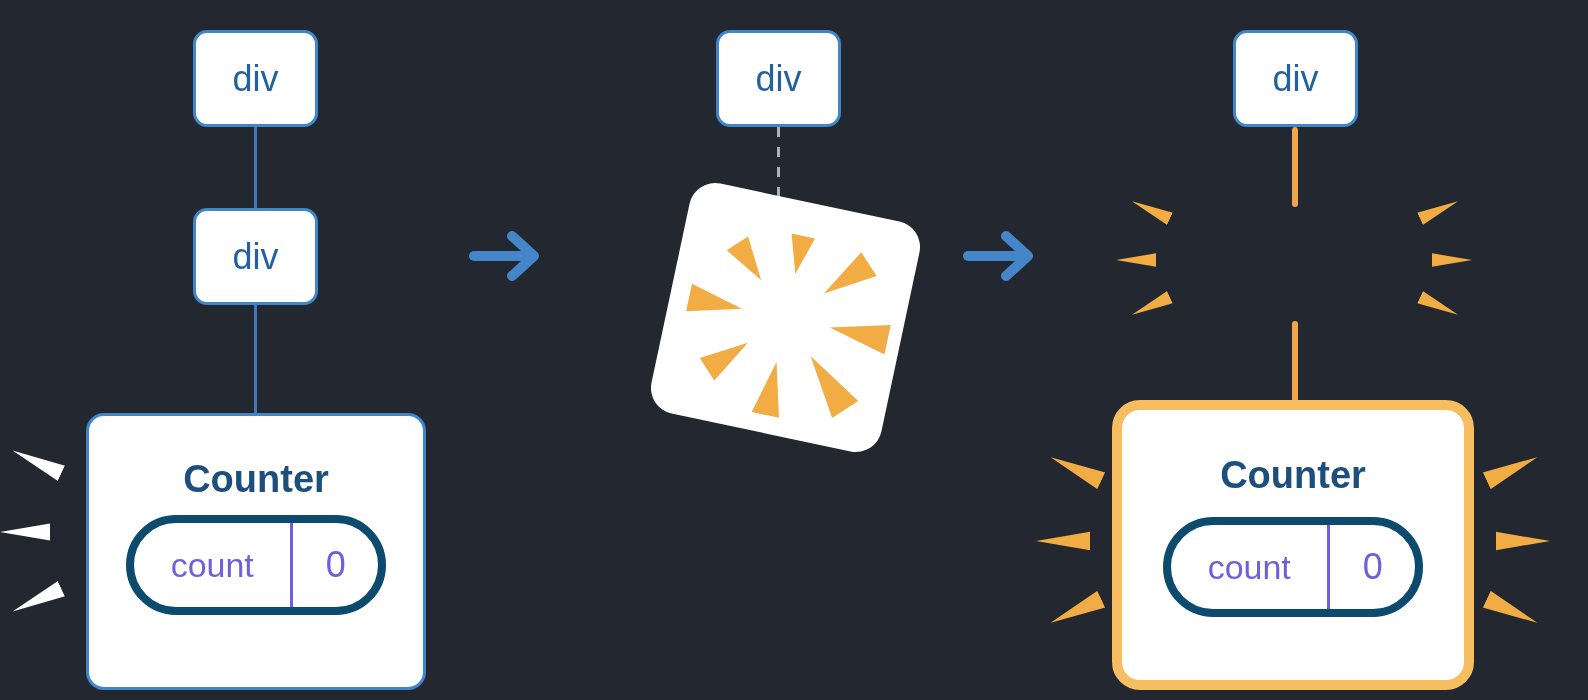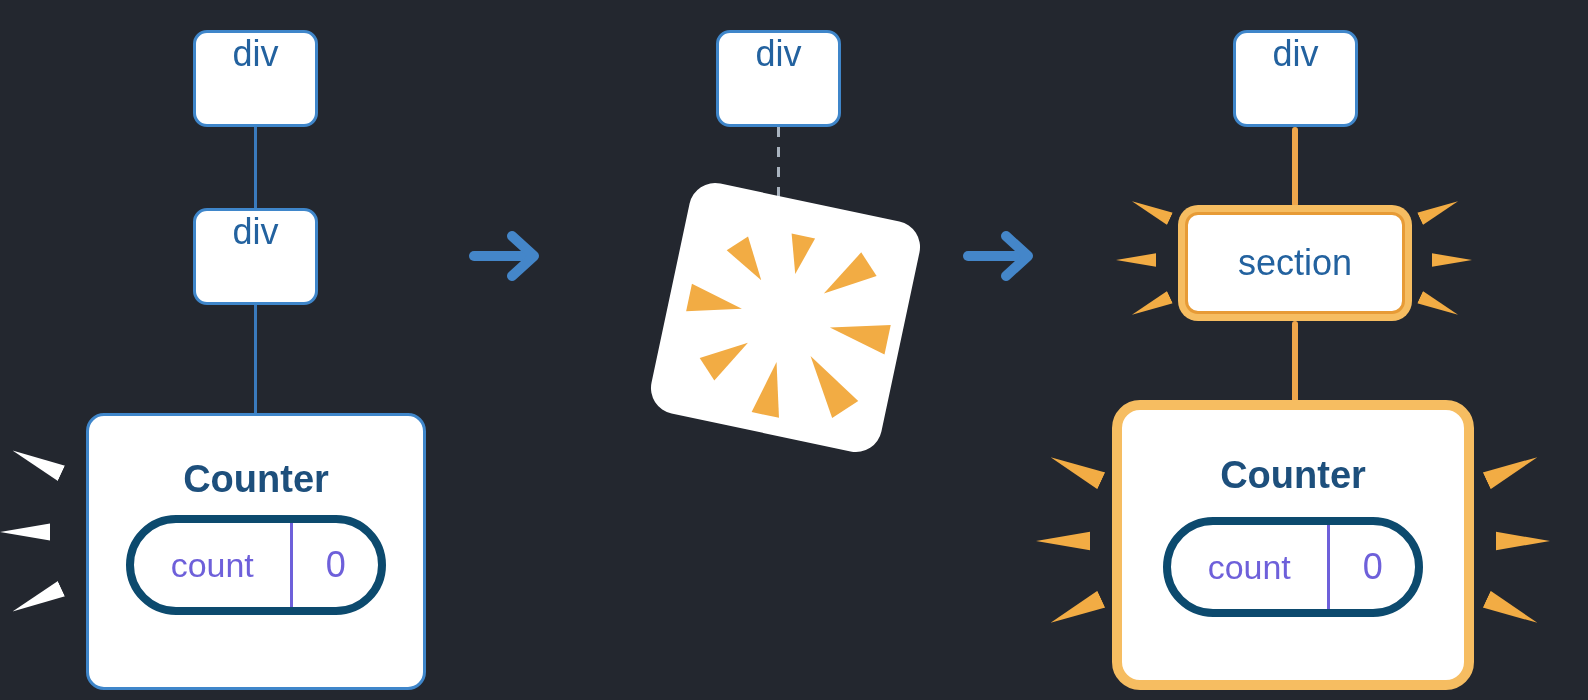--- a/index.html
+++ b/index.html
@@ -14,20 +14,21 @@
   }
   
   .node {
     position: absolute;
     width: 125px;
     height: 97px;
     background: #ffffff;
     border: 3px solid #3f86ca;
     border-radius: 14px;
     display: flex;
+    align-items: center;
     justify-content: center;
     font-size: 36px;
     font-weight: 500;
     color: #23629f;
   }
   
   .edge-blue {
     position: absolute;
     width: 3px;
     background: #3a7abc;
@@ -192,25 +193,20 @@
   <svg class="arrow-svg" style="left:962px; top:228px;" width="76" height="56" viewBox="0 0 76 56">
     <line x1="6" y1="28" x2="58" y2="28" stroke="#4486c9" stroke-width="10" stroke-linecap="round"></line>
     <polyline points="44,8 66,28 44,48" fill="none" stroke="#4486c9" stroke-width="10" stroke-linecap="round" stroke-linejoin="round"></polyline>
   </svg>
 
   <div class="node" style="left:1233px; top:30px;">
     <span>div</span>
   </div>
   <div class="edge-orange" style="left:1292px; top:127px; height:80px;"></div>
 
-  <div class="section-outer" style="left:1178px; top:205px;">
-    <div class="section-inner">
-      <span>section</span>
-    </div>
-  </div>
 
   <div class="spark spark-orange tip-left" style="left:1130px; top:202px; width:42px; height:16px; transform:rotate(25deg);"></div>
   <div class="spark spark-orange tip-left" style="left:1116px; top:252px; width:40px; height:16px;"></div>
   <div class="spark spark-orange tip-left" style="left:1130px; top:298px; width:42px; height:16px; transform:rotate(-25deg);"></div>
   <div class="spark spark-orange tip-right" style="left:1418px; top:202px; width:42px; height:16px; transform:rotate(-25deg);"></div>
   <div class="spark spark-orange tip-right" style="left:1432px; top:252px; width:40px; height:16px;"></div>
   <div class="spark spark-orange tip-right" style="left:1418px; top:298px; width:42px; height:16px; transform:rotate(25deg);"></div>
 
   <div class="edge-orange" style="left:1292px; top:321px; height:82px;"></div>
 

